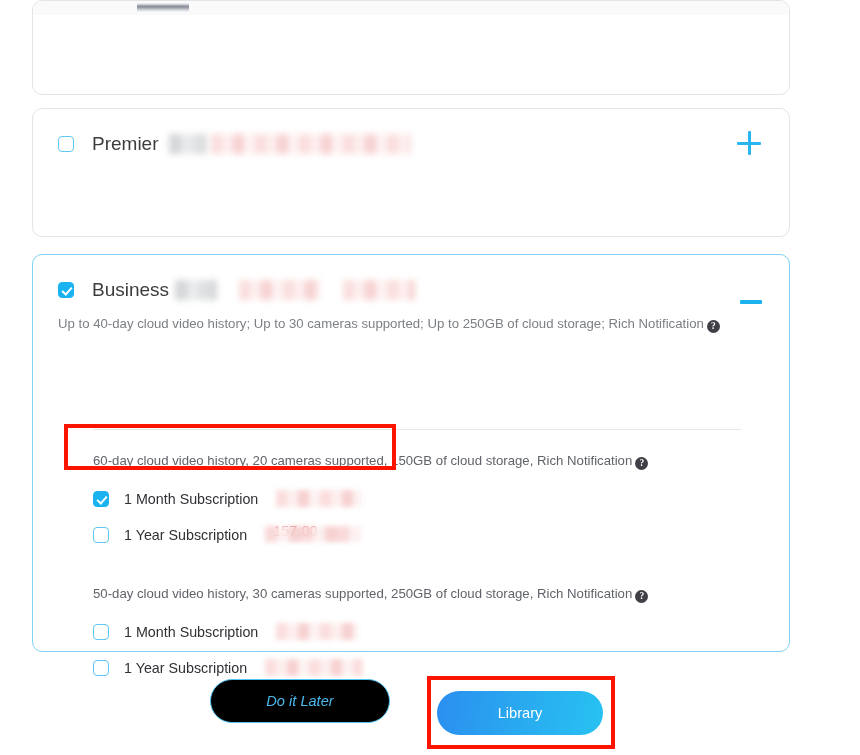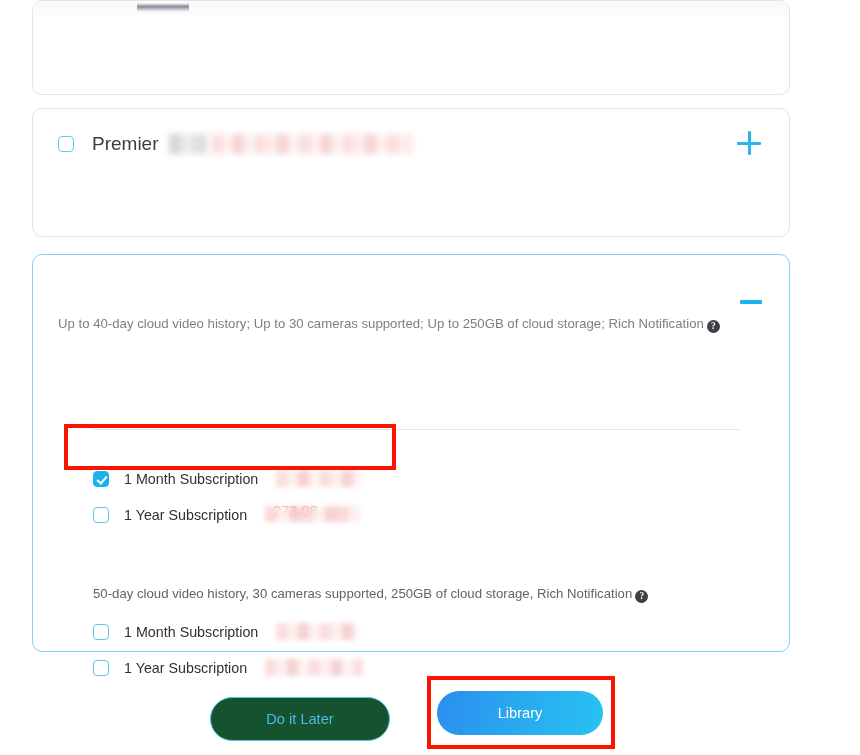--- a/index.html
+++ b/index.html
@@ -292,25 +292,26 @@
     border-radius: 23px;
     font-size: 14.6px;
     display: flex;
     align-items: center;
     justify-content: center;
     cursor: pointer;
     user-select: none;
   }
   .btn-later {
     left: 210px;
-    top: 56px;
+    top: 38px;
     width: 180px;
     border: 1.4px solid #53c4f2;
     color: #4ab9ec;
-    background: #14532d;
+    background: #000000;
+    font-style: italic;
   }
   .btn-continue {
     left: 437px;
     top: 50px;
     width: 166px;
     color: #ffffff;
     border: none;
     background: linear-gradient(100deg, #2b8ef0 0%, #29a7ef 45%, #28c2f2 100%);
   }
 
@@ -350,44 +351,54 @@
       </div>
 
       <div class="toggle-icon plus">
         <span class="bar-h"></span>
         <span class="bar-v"></span>
       </div>
 
     </div>
 
     <div class="card business">
+      <div class="plan-head">
+        <span class="cb checked"></span>
+        <span class="plan-name">Business</span>
+        <span class="redact redact-head r-gray" style="width:42px; margin-left:6px;"></span>
+        <span class="redact redact-head r-pink" style="width:82px; margin-left:22px;"></span>
+        <span class="redact redact-head r-pink" style="width:72px; margin-left:22px;"></span>
+      </div>
 
       <div class="toggle-icon minus">
         <span class="bar-h"></span>
       </div>
 
       <div class="plan-desc">
         <span>Up to 40-day cloud video history; Up to 30 cameras supported; Up to 250GB of cloud storage; Rich Notification</span><span class="help-icon">?</span>
       </div>
 
       <div class="divider" style="top:174px;"></div>
 
       <div class="tier" style="top:196px;">
+        <div class="tier-desc">
+          <span>60-day cloud video history, 20 cameras supported, 150GB of cloud storage, Rich Notification</span><span class="help-icon">?</span>
+        </div>
 
         <div class="opt-row">
           <span class="cb checked"></span>
           <span class="opt-label">1 Month Subscription</span>
           <span class="redact r-pink" style="width:86px; margin-left:18px;"></span>
         </div>
 
         <div class="opt-row">
           <span class="cb"></span>
           <span class="opt-label">1 Year Subscription</span>
           <span class="price-ghost" style="width:96px; margin-left:18px;">
-            <span class="ghost-text">273.08</span>
+            <span class="ghost-text">157.00</span>
             <span class="ghost-cover"></span>
           </span>
         </div>
       </div>
 
       <div class="tier" style="top:329px;">
         <div class="tier-desc">
           <span>50-day cloud video history, 30 cameras supported, 250GB of cloud storage, Rich Notification</span><span class="help-icon">?</span>
         </div>
 

